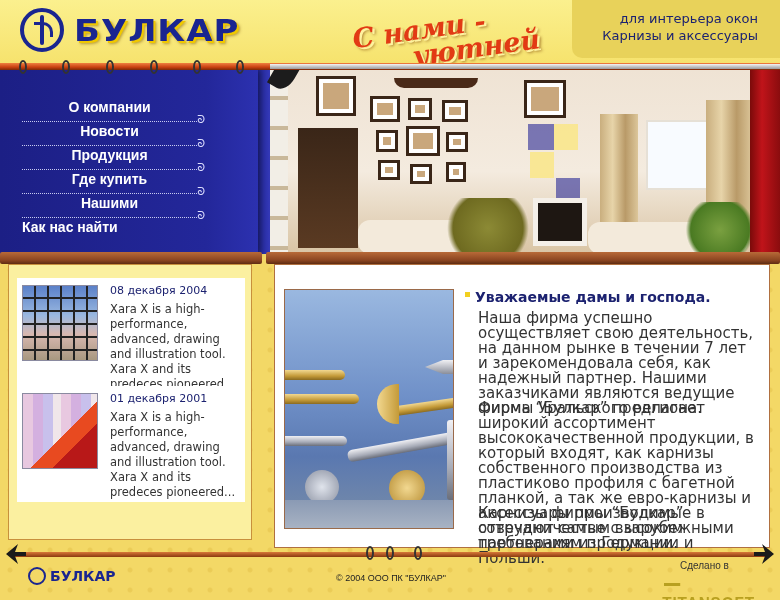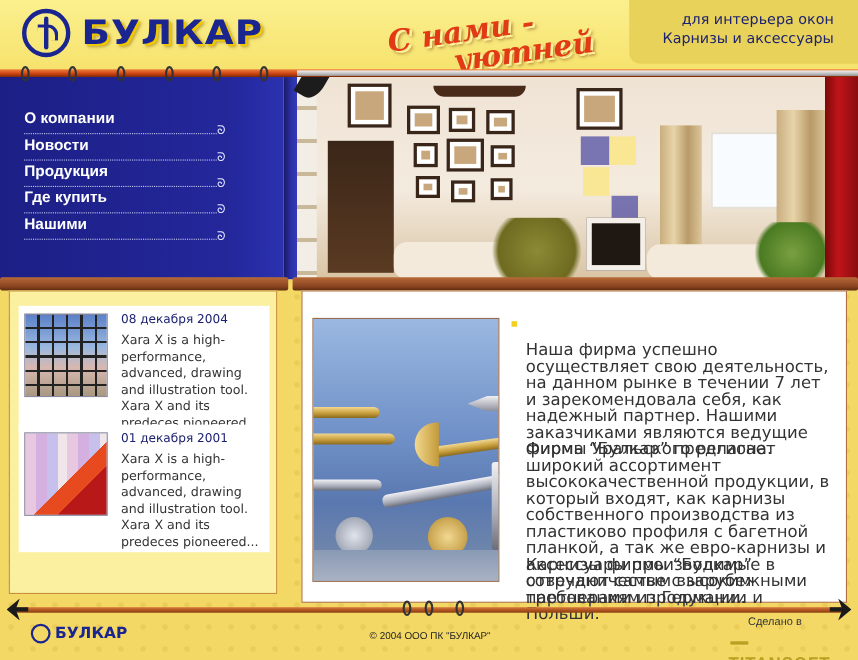--- a/index.html
+++ b/index.html
@@ -23,21 +23,21 @@
     text-align:right;padding:10px 22px 0 0;color:#1c2270;font-size:13px;line-height:17px;}
   
   .rod{position:absolute;left:0;top:63px;width:780px;height:7px;background:linear-gradient(180deg,#f08040,#c84010 60%,#7a2a08);}
   .rod-silver{position:absolute;left:270px;top:64px;width:510px;height:5px;background:linear-gradient(180deg,#f4f4f4,#9a9a9a);}
   .ring{position:absolute;top:60px;width:8px;height:14px;border:2px solid #333;border-radius:50%;}
   
   .nav{position:absolute;left:0;top:70px;width:258px;height:184px;background:linear-gradient(90deg,#1c1f85 0%,#23279a 80%,#2c31b0 100%);box-shadow:3px 0 6px rgba(0,0,0,.4);}
   .nav-list{position:absolute;left:22px;top:28px;width:175px;list-style:none;}
   .nav-item{height:24px;position:relative;color:#fff;font-weight:bold;font-size:13px;line-height:18px;font-family:"Liberation Sans",sans-serif;}
   .nav-item .lbl{font-size:14px;}
-  .nav-item.sep{border-bottom:1px dotted #c8cbf0;}
+  .nav-item.sep{border-bottom:1px dotted #c8cbf0;text-align:center;}
   .nav-item .hook{position:absolute;right:-8px;top:12px;color:#dfe0ff;font-size:11px;font-weight:normal;}
   
   .hero{position:absolute;left:258px;top:70px;width:522px;height:184px;
     background:linear-gradient(180deg,#efe3d4 0%,#f4ebdf 55%,#d9c4a4 100%);overflow:hidden;}
   .frame{position:absolute;border:3px solid #3a2618;background:#fff;}
   .frame i{position:absolute;left:4px;top:4px;right:4px;bottom:4px;background:#c9a77c;}
   .curtain-beige{position:absolute;background:linear-gradient(90deg,#c9ae7e,#e7d4a9,#b99a68,#dcc69a);}
   .window{position:absolute;left:388px;top:50px;width:80px;height:70px;background:#f8fbff;border:2px solid #e6e0d6;}
   .fireplace{position:absolute;left:275px;top:128px;width:54px;height:48px;background:#1e1712;border:5px solid #f4efe8;}
   .sofa{position:absolute;background:#f3eadb;border-radius:12px;}
@@ -156,20 +156,21 @@
   <div class="leaf"></div>
 </div>
 
 <div class="nav">
   <ul class="nav-list">
     <li class="nav-item sep"><span class="lbl">О компании</span><span class="hook">ᘐ</span></li>
     <li class="nav-item sep"><span class="lbl">Новости</span><span class="hook">ᘐ</span></li>
     <li class="nav-item sep"><span class="lbl">Продукция</span><span class="hook">ᘐ</span></li>
     <li class="nav-item sep"><span class="lbl">Где купить</span><span class="hook">ᘐ</span></li>
     <li class="nav-item sep"><span class="lbl">Нашими</span><span class="hook">ᘐ</span></li>
+    <li class="nav-item"><span class="lbl">Как нас найти</span></li>
   </ul>
 </div>
 
 <div class="rod"></div>
 <div class="rod-silver"></div>
 <div class="ring" style="left:19px"></div>
 <div class="ring" style="left:62px"></div>
 <div class="ring" style="left:106px"></div>
 <div class="ring" style="left:150px"></div>
 <div class="ring" style="left:193px"></div>
@@ -199,20 +200,21 @@
     <div class="rod-g silv" style="left:62px;top:150px;width:120px;height:12px;transform:rotate(-10deg);"></div>
     <div class="rod-g gold" style="left:100px;top:112px;width:80px;transform:rotate(-8deg);"></div>
     <div style="position:absolute;left:92px;top:94px;width:22px;height:40px;background:linear-gradient(90deg,#f2d890,#c49a38);border-radius:20px 0 0 20px;"></div>
     <div style="position:absolute;left:140px;top:70px;width:30px;height:14px;background:linear-gradient(180deg,#f0f0f4,#8a8e9a);clip-path:polygon(0 50%,60% 0,100% 0,100% 100%,60% 100%);"></div>
     <div class="rod-g silv" style="left:162px;top:130px;width:10px;height:80px;border-radius:3px;"></div>
     <div style="position:absolute;left:20px;top:180px;width:34px;height:34px;border-radius:50%;background:radial-gradient(circle,#e0e4ec,#8a90a0);"></div>
     <div style="position:absolute;left:104px;top:180px;width:36px;height:36px;border-radius:50%;background:radial-gradient(circle,#f2d890,#b48a30);"></div>
     <div style="position:absolute;left:0;top:210px;width:170px;height:30px;background:linear-gradient(180deg,#8a9ab4,#aab4c4);"></div>
   </div>
   <div class="bullet"></div>
+  <div class="content-title">Уважаемые дамы и господа.</div>
   <div class="para" style="top:46px;">Наша фирма успешно осуществляет свою деятельность, на данном рынке в течении 7 лет и зарекомендовала себя, как надежный партнер. Нашими заказчиками являются ведущие фирмы Уральского региона.</div>
   <div class="para" style="top:136px;">Фирма “Булкар” предлагает широкий ассортимент высококачественной продукции, в который входят, как карнизы собственного производства из пластиково профиля с багетной планкой, а так же евро-карнизы и аксессуары производимые в сотрудничестве с зарубежными партнерами из Германии и Польши.</div>
   <div class="para" style="top:241px;">Карнизы фирмы “Булкар” отвечают самым высоким требованиям продукции.</div>
 </div>
 
 <div class="footer-rod"></div>
 <div class="finial" style="left:6px;transform:scaleX(1);"></div>
 <div class="finial" style="left:754px;transform:scaleX(-1);"></div>
 <div class="ring" style="left:366px;top:546px;"></div>
 <div class="ring" style="left:386px;top:546px;"></div>

